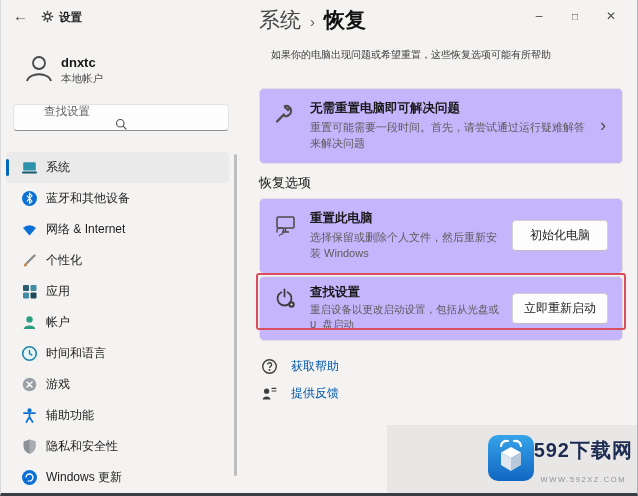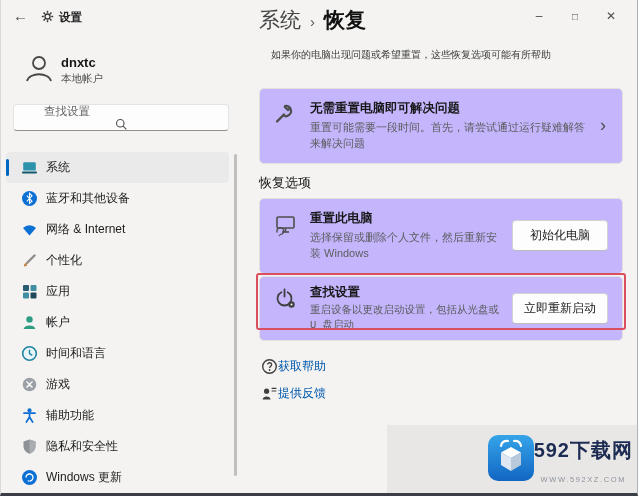--- a/index.html
+++ b/index.html
@@ -82,21 +82,21 @@
 
   .card-troubleshoot { top:88px; min-height:67px; }
   .card-reset { top:198px; min-height:72px; }
   .annotation-box {
     position:absolute; left:-3px; top:273px; width:370px; height:57px;
     border:2px solid #d94f5f; border-radius:3px; z-index:5; pointer-events:none;
   }
   .card-advanced { top:276px; min-height:51px; padding-top:7px; padding-bottom:7px; }
   .card-advanced .card-desc { font-size:10.5px; margin-top:2px; }
 
-  .footer-link { position:absolute; left:2px; display:flex; align-items:center; }
+  .footer-link { position:absolute; left:2px; display:flex; align-items:center; gap:13px; }
   .footer-link .link-label { font-size:12px; color:#0058ad; }
   .link-help { top:358px; }
   .link-feedback { top:385px; }
   .link-icon { width:17px; height:17px; }
   .link-icon svg { display:block; }
 
   
   .watermark-band { position:absolute; right:0; bottom:0; width:250px; height:68px; background:#e9e7e6; }
   .watermark { position:absolute; right:4px; bottom:8px; display:flex; align-items:center; }
   .wm-text { display:flex; flex-direction:column; align-items:center; }

